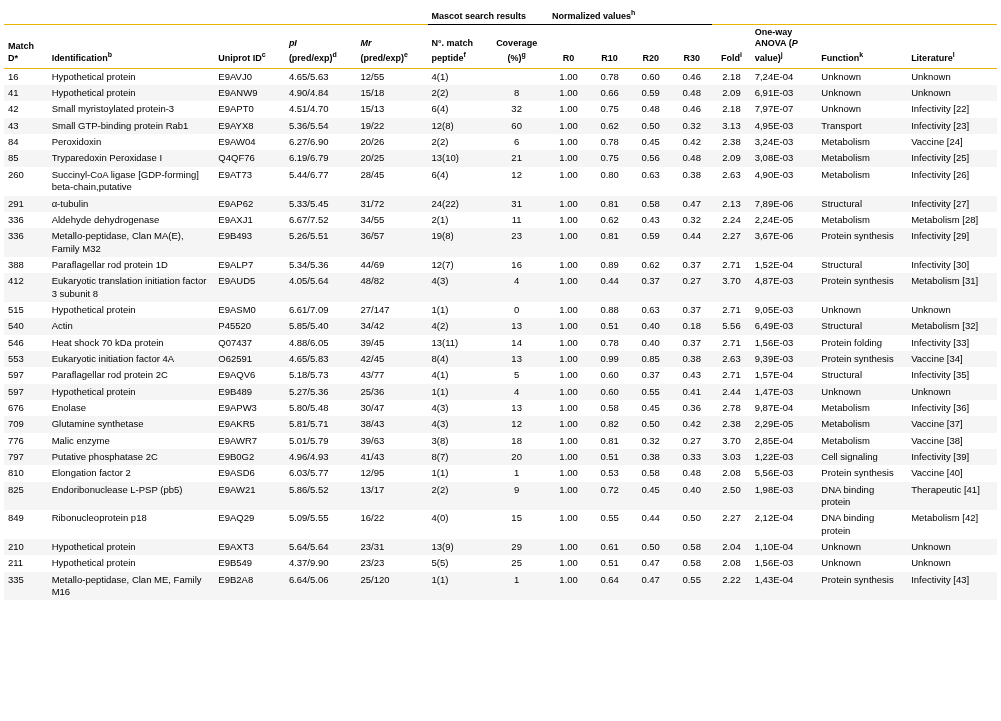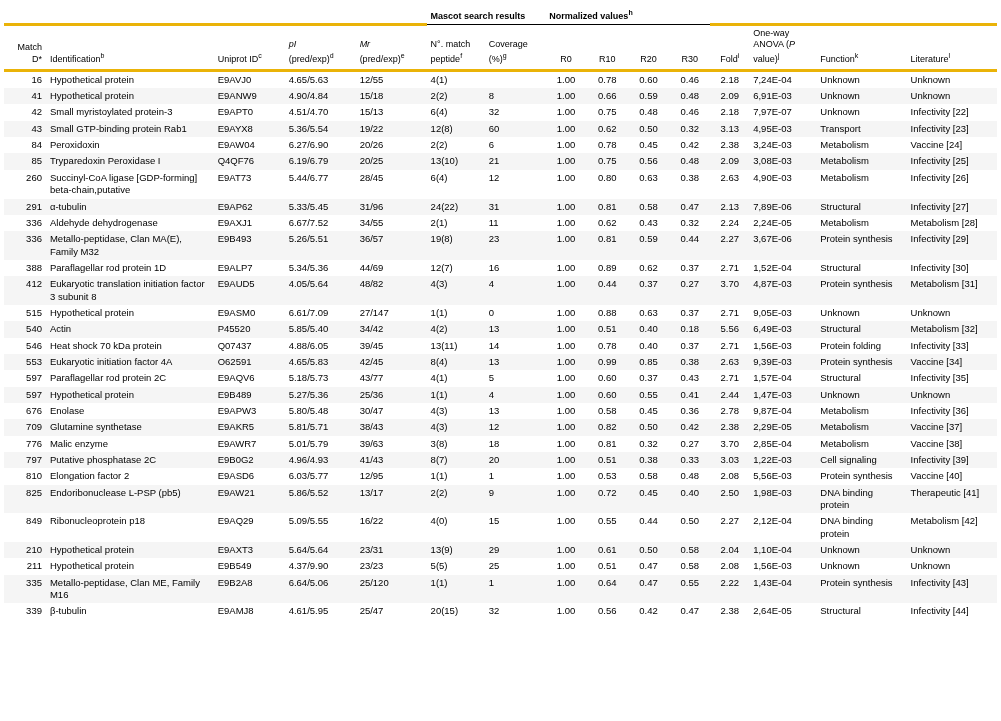--- a/index.html
+++ b/index.html
@@ -22,45 +22,45 @@
       font-size: 9.5px;
     }
     th, td {
       border: none;
       padding: 2px 4px;
       text-align: left;
       vertical-align: top;
       line-height: 1.3;
     }
     thead th {
-      font-weight: normal;
+      font-weight: bold;
       font-size: 9px;
-      border-bottom: 3px solid #eab308;
+      border-bottom: 1px solid #eab308;
       vertical-align: bottom;
       padding-bottom: 3px;
     }
     tbody tr:nth-child(even) {
       background: #f5f5f5;
     }
     tbody tr:nth-child(odd) {
       background: #fff;
     }
     .group-header {
       text-align: left;
       font-weight: bold;
       border-bottom: 1px solid #000;
       padding-bottom: 2px;
     }
-    .col-matchid { width: 30px; text-align: right; }
+    .col-matchid { width: 30px; }
     .col-ident { width: 130px; }
     .col-uniprot { width: 55px; }
     .col-pi { width: 55px; margin-top: 25px; }
     .col-mr { width: 55px; }
     .col-match { width: 45px; margin-left: 8px; }
-    .col-coverage { width: 45px; }
+    .col-coverage { width: 45px; text-align: center; }
     .col-r0 { width: 32px; }
     .col-r10 { width: 32px; }
     .col-r20 { width: 32px; }
     .col-r30 { width: 32px; }
     .col-fold { width: 30px; }
     .col-anova { width: 52px; }
     .col-function { width: 70px; }
     .col-lit { width: 70px; }
     .supergroup-header th {
       padding-top: 0;
@@ -224,21 +224,21 @@
           <td class="col-fold num">2.63</td>
           <td class="col-anova">4,90E-03</td>
           <td class="col-function">Metabolism</td>
           <td class="col-lit">Infectivity [26]</td>
         </tr>
         <tr>
           <td class="col-matchid">291</td>
           <td class="col-ident">α-tubulin</td>
           <td class="col-uniprot">E9AP62</td>
           <td class="col-pi">5.33/5.45</td>
-          <td class="col-mr">31/96</td>
+          <td class="col-mr">31/72</td>
           <td class="col-match">24(22)</td>
           <td class="col-coverage">31</td>
           <td class="col-r0 num">1.00</td>
           <td class="col-r10 num">0.81</td>
           <td class="col-r20 num">0.58</td>
           <td class="col-r30 num">0.47</td>
           <td class="col-fold num">2.13</td>
           <td class="col-anova">7,89E-06</td>
           <td class="col-function">Structural</td>
           <td class="col-lit">Infectivity [27]</td>
@@ -576,32 +576,15 @@
           <td class="col-coverage">1</td>
           <td class="col-r0 num">1.00</td>
           <td class="col-r10 num">0.64</td>
           <td class="col-r20 num">0.47</td>
           <td class="col-r30 num">0.55</td>
           <td class="col-fold num">2.22</td>
           <td class="col-anova">1,43E-04</td>
           <td class="col-function">Protein synthesis</td>
           <td class="col-lit">Infectivity [43]</td>
         </tr>
-        <tr>
-          <td class="col-matchid">339</td>
-          <td class="col-ident">β-tubulin</td>
-          <td class="col-uniprot">E9AMJ8</td>
-          <td class="col-pi">4.61/5.95</td>
-          <td class="col-mr">25/47</td>
-          <td class="col-match">20(15)</td>
-          <td class="col-coverage">32</td>
-          <td class="col-r0 num">1.00</td>
-          <td class="col-r10 num">0.56</td>
-          <td class="col-r20 num">0.42</td>
-          <td class="col-r30 num">0.47</td>
-          <td class="col-fold num">2.38</td>
-          <td class="col-anova">2,64E-05</td>
-          <td class="col-function">Structural</td>
-          <td class="col-lit">Infectivity [44]</td>
-        </tr>
       </tbody>
   </table>
 </div>
 
 </body></html>

